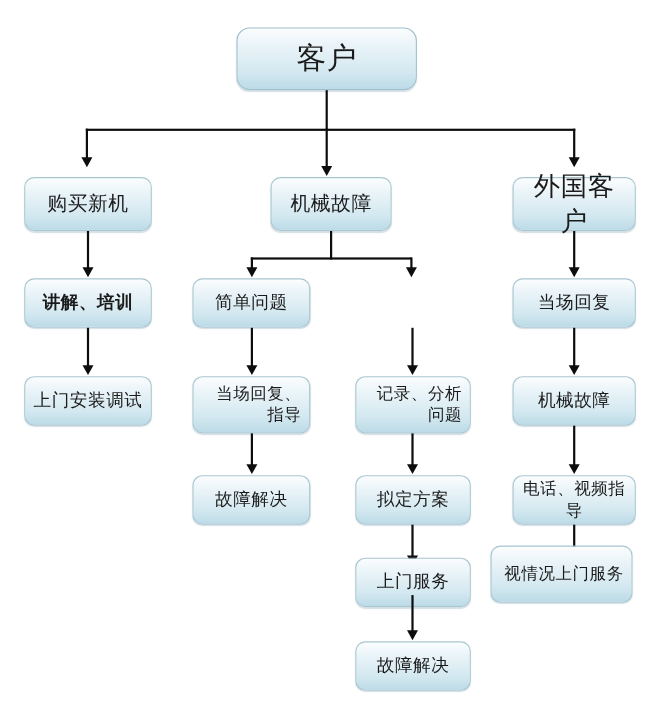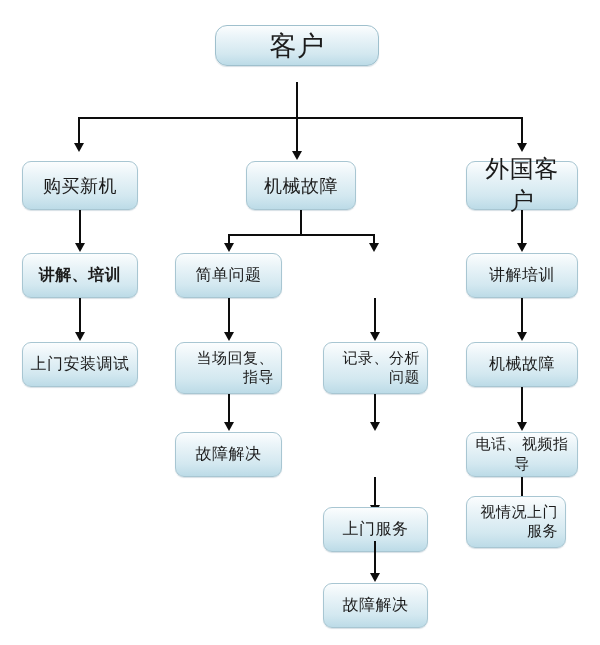--- a/index.html
+++ b/index.html
@@ -60,21 +60,21 @@
     border-left: 5px solid transparent;
     border-right: 5px solid transparent;
     border-top: 9px solid #0d0d0d;
   }
 </style>
 </head>
 <body>
 
 <div id="canvas">
 
-  <div class="node n-root center" style="left:215px; top:25px; width:164px; height:41px; font-size:27px;">
+  <div class="node n-root center" style="left:215px; top:25px; width:164px; height:57px; font-size:27px;">
     <span class="txt">客户</span>
   </div>
 
   <div class="vline" style="left:296px; top:82px; height:36px;"></div>
 
   <div class="hline" style="left:78px; top:117px; width:445px;"></div>
 
   <div class="vline" style="left:296px; top:117px; height:35px;"></div>
   <div class="arrow" style="left:292px; top:151px;"></div>
 
@@ -139,56 +139,59 @@
   <div class="vline" style="left:374px; top:298px; height:35px;"></div>
   <div class="arrow" style="left:370px; top:332px;"></div>
 
   <div class="node left" style="left:323px; top:342px; width:105px; height:52px; font-size:15px;">
     <span class="txt">记录、分析问题</span>
   </div>
 
   <div class="vline" style="left:374px; top:394px; height:29px;"></div>
   <div class="arrow" style="left:370px; top:422px;"></div>
 
+  <div class="node center" style="left:323px; top:432px; width:105px; height:45px; font-size:16px;">
+    <span class="txt">拟定方案</span>
+  </div>
 
   <div class="vline" style="left:374px; top:477px; height:29px;"></div>
   <div class="arrow" style="left:370px; top:505px;"></div>
 
   <div class="node center" style="left:323px; top:507px; width:105px; height:45px; font-size:16px;">
     <span class="txt">上门服务</span>
   </div>
 
   <div class="vline" style="left:374px; top:541px; height:33px;"></div>
   <div class="arrow" style="left:370px; top:573px;"></div>
 
   <div class="node center" style="left:323px; top:583px; width:105px; height:45px; font-size:16px;">
     <span class="txt">故障解决</span>
   </div>
 
   <div class="vline" style="left:521px; top:210px; height:34px;"></div>
   <div class="arrow" style="left:517px; top:243px;"></div>
 
   <div class="node center" style="left:466px; top:253px; width:112px; height:45px; font-size:16px;">
-    <span class="txt">讲解培训</span>
+    <span class="txt">当场回复</span>
   </div>
 
   <div class="vline" style="left:521px; top:298px; height:35px;"></div>
   <div class="arrow" style="left:517px; top:332px;"></div>
 
   <div class="node center" style="left:466px; top:342px; width:112px; height:45px; font-size:16px;">
     <span class="txt">机械故障</span>
   </div>
 
   <div class="vline" style="left:521px; top:387px; height:36px;"></div>
   <div class="arrow" style="left:517px; top:422px;"></div>
 
   <div class="node center" style="left:466px; top:432px; width:112px; height:45px; font-size:15px;">
     <span class="txt">电话、视频指导</span>
   </div>
 
   <div class="vline" style="left:521px; top:477px; height:29px;"></div>
   <div class="arrow" style="left:517px; top:505px;"></div>
 
-  <div class="node left" style="left:466px; top:496px; width:100px; height:52px; font-size:15px;">
+  <div class="node left" style="left:446px; top:496px; width:129px; height:52px; font-size:15px;">
     <span class="txt">视情况上门服务</span>
   </div>
 
 </div>
 
 </body></html>

